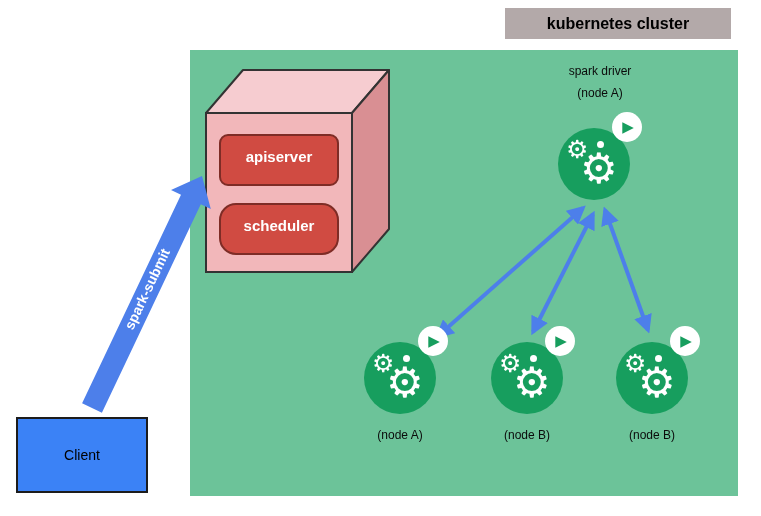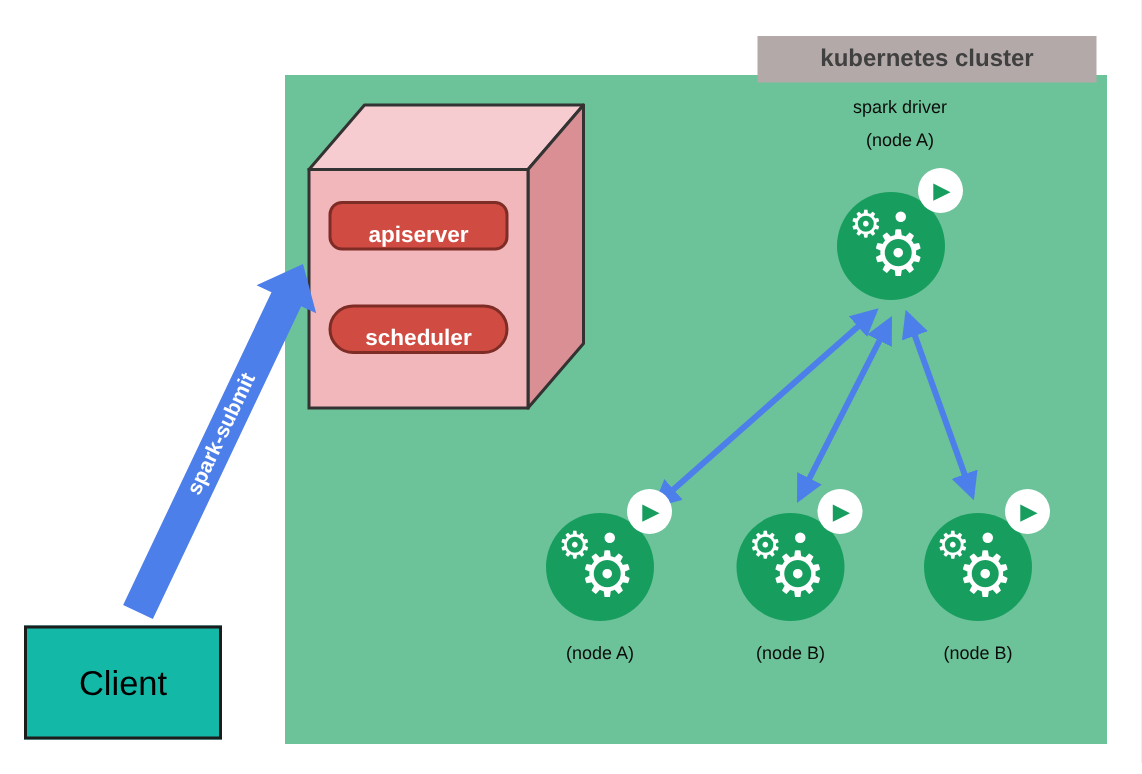--- a/index.html
+++ b/index.html
@@ -5,29 +5,29 @@
 <style>
   html,body{margin:0;padding:0;background:#ffffff;}
   body{font-family:"Liberation Sans","DejaVu Sans",sans-serif;}
   .canvas{position:relative;width:761px;height:516px;overflow:hidden;background:#ffffff;}
 
   .cluster-bg{
     position:absolute;left:190px;top:50px;width:548px;height:446px;
     background:var(--cluster-bg,#6cc399);
   }
   .cluster-label{
-    position:absolute;left:505px;top:24px;width:226px;height:31px;
+    position:absolute;left:505px;top:8px;width:226px;height:31px;
     background:var(--cluster-label-bg,#b3a9a9);
-    color:#404040;font-weight:bold;font-size:16px;line-height:31px;text-align:center;
+    color:#000000;font-weight:bold;font-size:16px;line-height:31px;text-align:center;
   }
 
   .overlay{position:absolute;left:0;top:0;width:761px;height:516px;pointer-events:none;}
 
   .red-box{
-    position:absolute;left:219px;width:120px;height:33px;border-radius:9px;
+    position:absolute;left:219px;width:120px;height:52px;border-radius:9px;
     background:var(--box-red,#d04b42);border:2px solid var(--box-red-border,#7e2c26);
     color:#ffffff;font-weight:bold;font-size:15px;text-align:center;line-height:42px;
     box-sizing:border-box;
   }
   .apiserver-box{top:134px;}
   .scheduler-box{top:203px;border-radius:17px;}
 
   .node-label{position:absolute;text-align:center;color:#0b0b0b;font-size:12px;line-height:22px;}
 
   .spark-icon{position:absolute;width:92px;height:92px;}
@@ -43,23 +43,23 @@
     font-family:"DejaVu Sans",sans-serif;}
 
   .spark-submit-label{
     position:absolute;left:67px;top:281px;width:160px;text-align:center;
     color:#ffffff;font-weight:bold;font-size:14px;
     transform:rotate(-64.6deg);
   }
 
   .client-box{
     position:absolute;left:16px;top:417px;width:132px;height:76px;
-    background:#14b8a6;border:2px solid #1c1c1c;box-sizing:border-box;
+    background:#3b82f6;border:2px solid #1c1c1c;box-sizing:border-box;
     display:flex;align-items:center;justify-content:center;
-    font-size:23px;color:#000000;
+    font-size:14px;color:#000000;
   }
 </style>
 </head>
 <body>
 
 <div class="canvas">
 
   <div class="cluster-bg"></div>
 
   <div class="cluster-label">kubernetes cluster</div>

